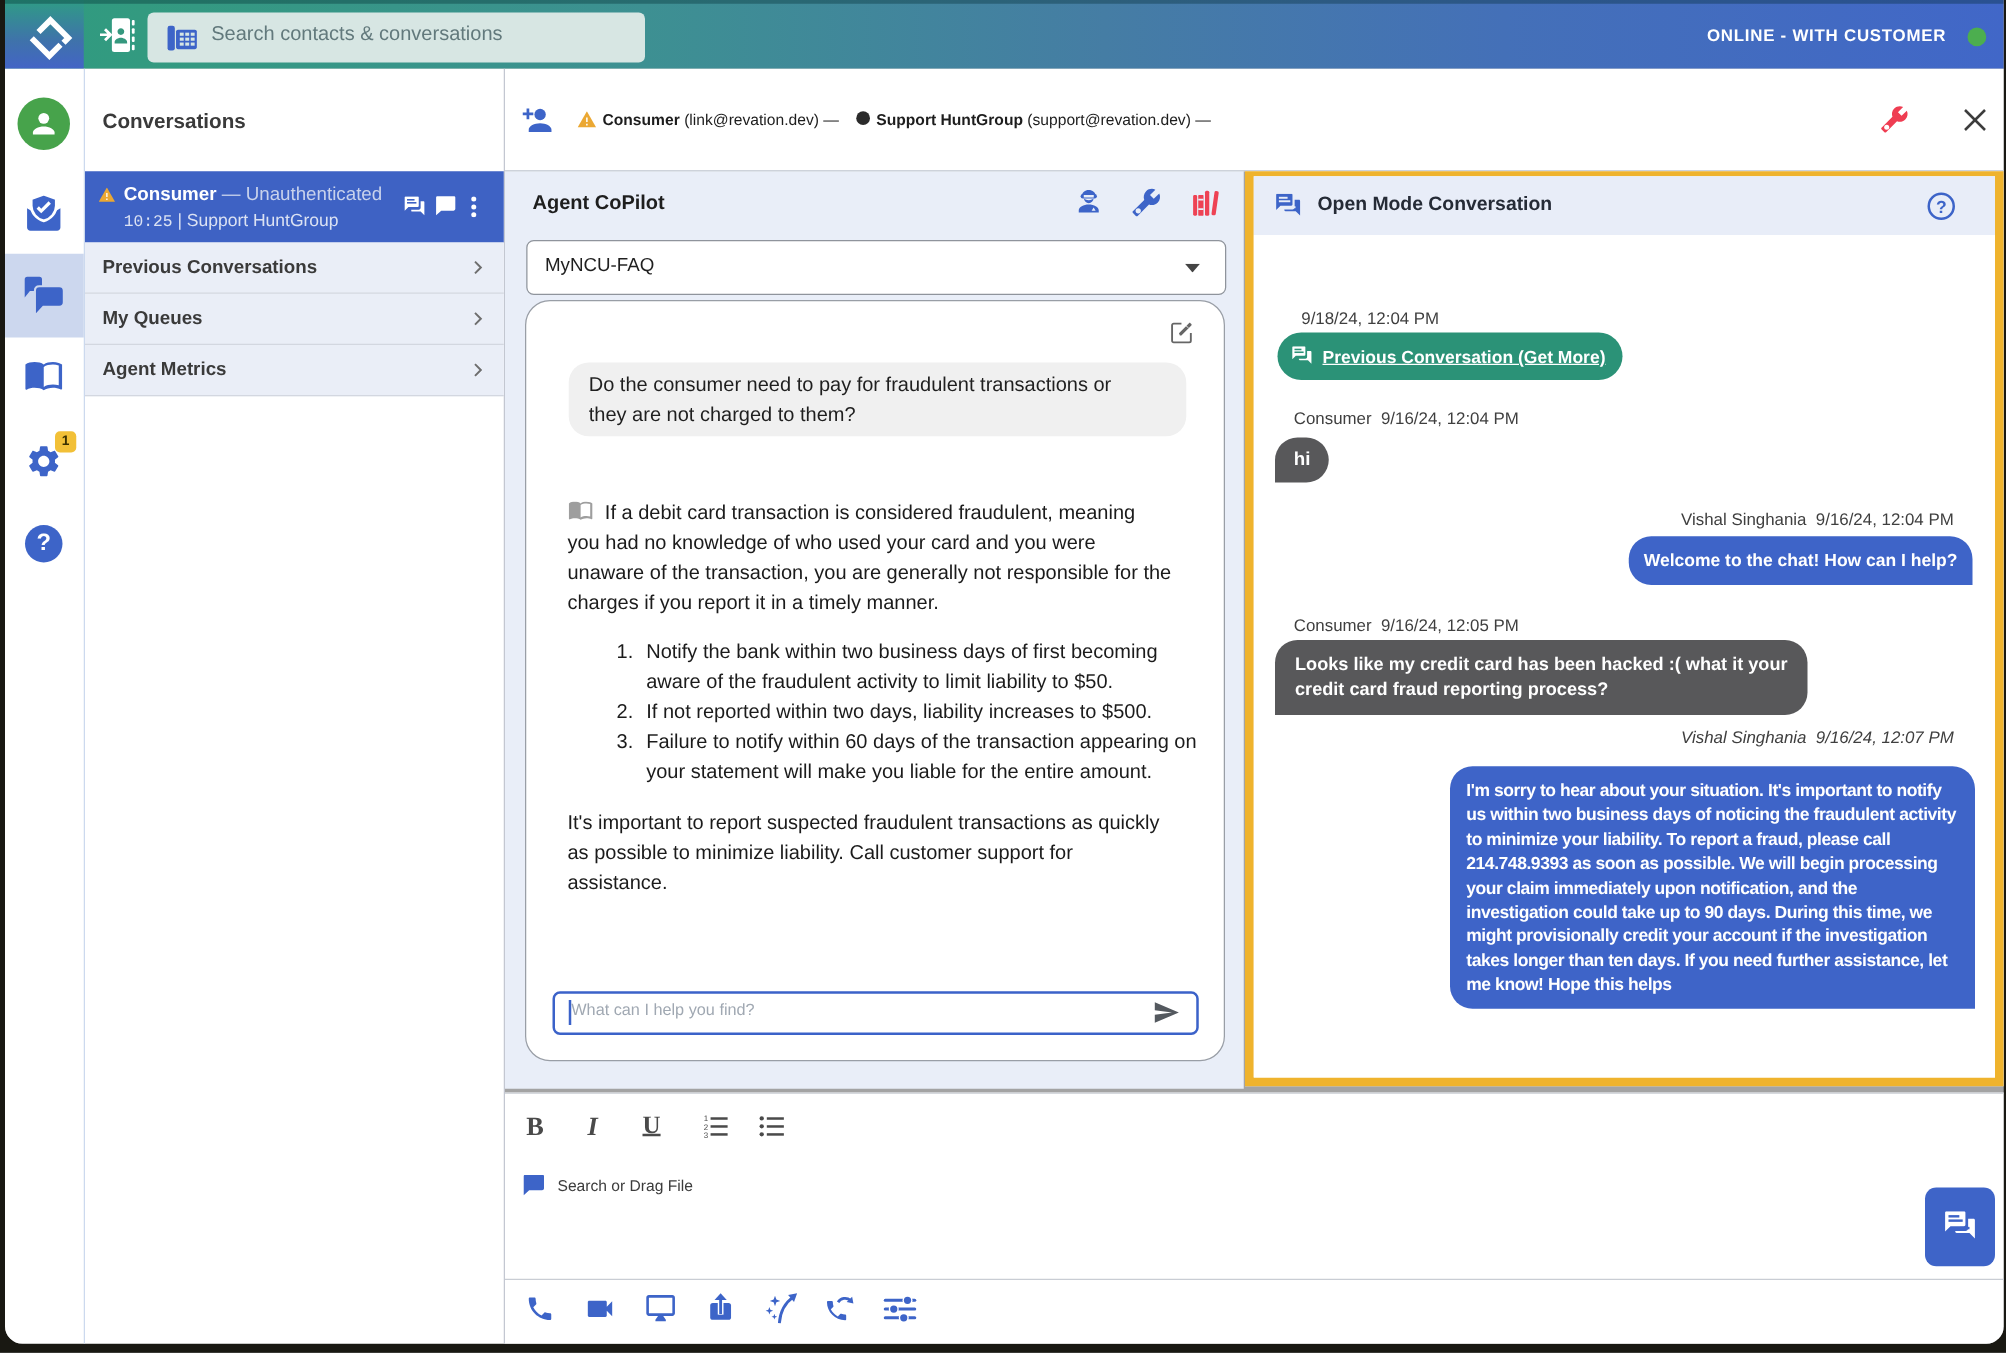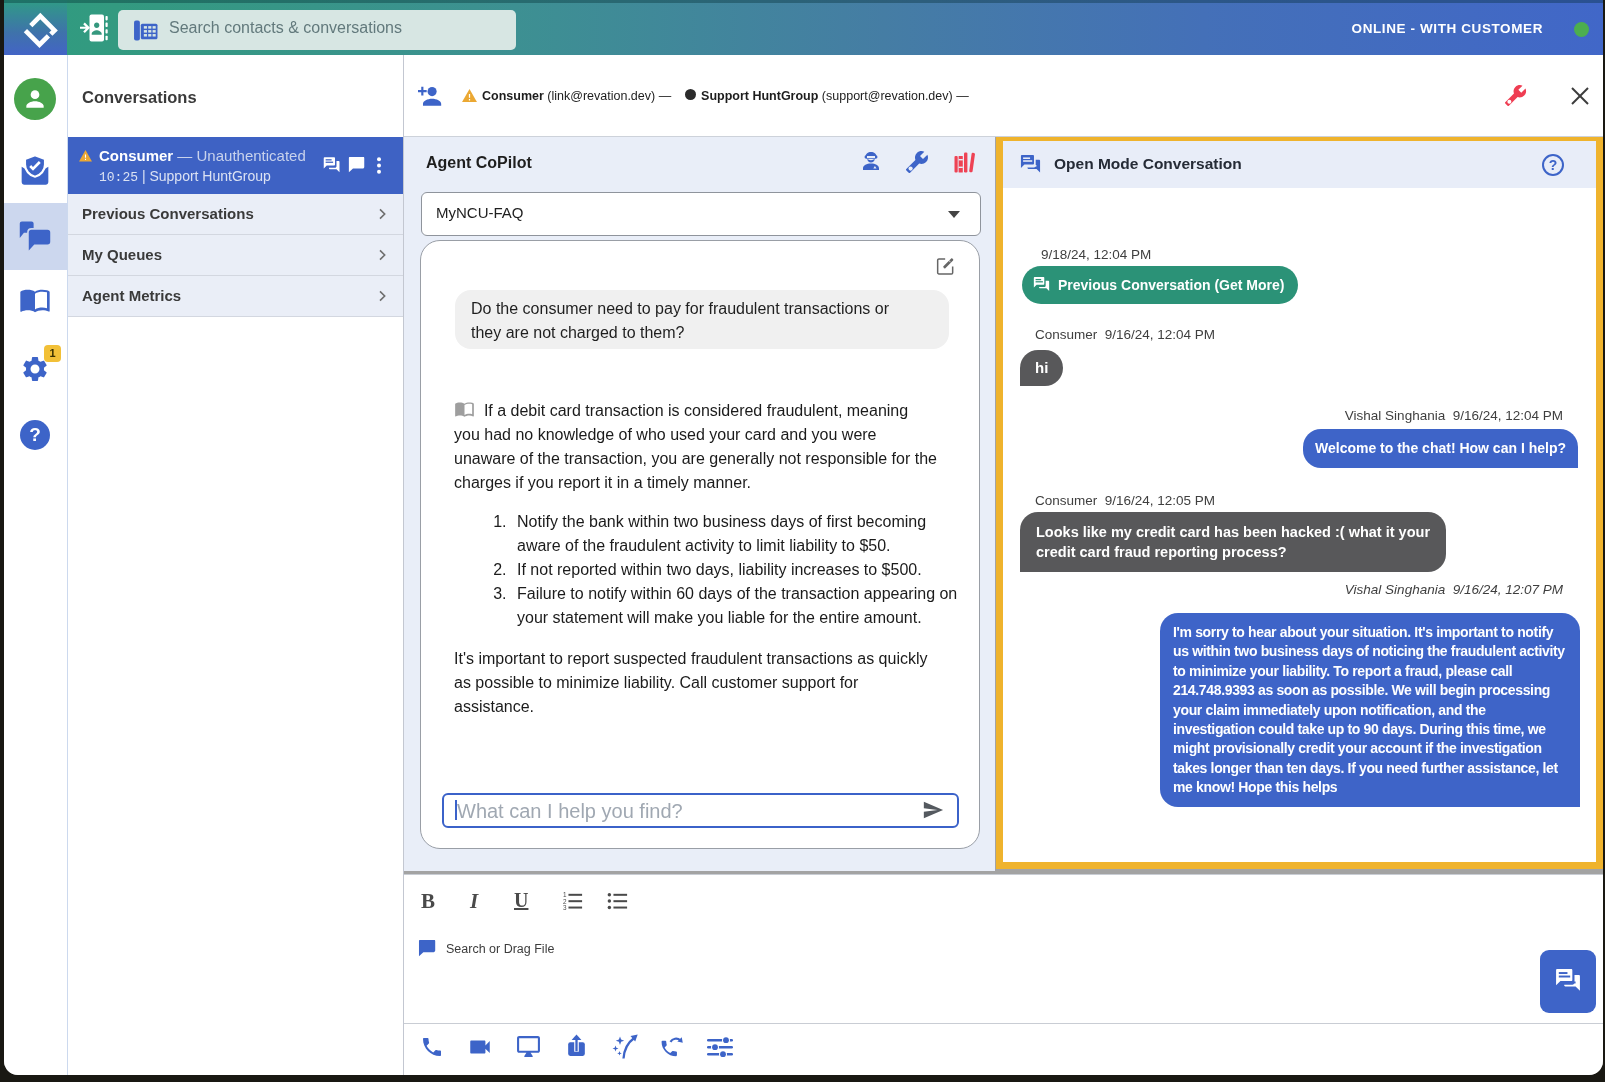--- a/index.html
+++ b/index.html
@@ -8,21 +8,21 @@
     border-radius:0 0 14px 14px;overflow:hidden;}
   
   #topbar{position:absolute;left:0;top:0;width:100%;height:55px;
     background:linear-gradient(90deg,#2f9b80 0%,#339a80 7%,#3d9092 32%,#457da4 55%,#4470b8 75%,#4167c8 100%);}
   #topbar::before{content:"";position:absolute;left:0;top:0;width:100%;height:3px;background:rgba(0,40,45,.35);z-index:5;}
   #logo{position:absolute;left:0;top:0;width:63px;height:55px;
     background:linear-gradient(180deg,#2f9c85 0%,#3f72ab 60%,#4364c6 100%);}
   #search{position:absolute;left:114px;top:10px;width:398px;height:40px;background:#d7e6e3;
     border-radius:5px;}
   #search .ph{position:absolute;left:51px;top:9px;font-size:16px;color:#62797c;}
-  #status{position:absolute;right:60px;top:0;height:55px;line-height:57px;color:#fff;
+  #status{position:absolute;right:46px;top:0;height:55px;line-height:57px;color:#fff;
     font-size:13.5px;font-weight:bold;letter-spacing:.6px;}
   #statusdot{position:absolute;right:14px;top:21.5px;width:15px;height:15px;border-radius:50%;background:#4cae4f;}
   
   #sidebar{position:absolute;left:0;top:55px;width:63px;height:1020px;background:#fff;border-right:1px solid #ccd9ee;}
   #chatsel{position:absolute;left:0;top:148px;width:63px;height:67px;background:#ccd7ee;}
   
   #convcol{position:absolute;left:64px;top:55px;width:335px;height:1020px;background:#fff;border-right:1px solid #c3c7d1;}
   #convcol h1{position:absolute;left:14px;top:33px;margin:0;font-size:16.5px;font-weight:bold;color:#3a3a3a;}
   #selrow{position:absolute;left:0;top:82px;width:335px;height:57px;background:#3e62c4;color:#fff;}
   .lrow{position:absolute;left:0;width:335px;height:40px;background:#eaeef7;border-bottom:1px solid #d3d7e0;}
@@ -34,32 +34,32 @@
   #cptitle{position:absolute;left:22px;top:17px;font-size:16px;font-weight:bold;color:#1e1e1e;}
   #cpselect{position:absolute;left:17px;top:55px;width:558px;height:42px;background:#fff;border:1px solid #8f949c;border-radius:6px;}
   #cpselect .v{position:absolute;left:14px;top:11px;font-size:15px;color:#1f1f1f;}
   #cpcard{position:absolute;left:16px;top:103px;width:558px;height:607px;background:#fff;border:1px solid #999ea6;border-radius:20px;}
   #qbubble{position:absolute;left:34px;top:49px;width:462px;background:#f0f0f0;border-radius:16px;
     font-size:16px;color:#1f1f1f;line-height:24px;padding:7px 16px 4px;}
   #answer{position:absolute;left:33px;top:158px;width:534px;font-size:16px;color:#1b1b1b;line-height:24px;}
   #answer ol{margin:15px 0 17px;padding-left:57px;}
   #answer li{padding-left:6px;}
   #cpinput{position:absolute;left:21px;top:552px;width:513px;height:31px;border:2px solid #3b62c9;border-radius:6px;}
-  #cpinput .ph{position:absolute;left:13px;top:5px;font-size:20px;color:#a0a8b2;}
+  #cpinput .ph{position:absolute;left:13px;top:5px;font-size:13px;color:#a0a8b2;}
   
   #openmode{position:absolute;left:992px;top:137px;width:607px;height:732px;background:#fff;
     border:7px solid #efb32d;border-top-width:4px;box-sizing:border-box;}
   #omhdr{position:absolute;left:0;top:0;width:100%;height:47px;background:#e8edf8;}
   #omhdr .t{position:absolute;left:51px;top:14px;font-size:15.5px;font-weight:bold;color:#252b36;}
   #ombody{position:absolute;left:0;top:47px;width:100%;height:674px;background:#fff;font-size:13.5px;}
   .pill{position:absolute;left:17px;top:18px;width:506px;height:25px;box-sizing:border-box;background:#ececec;border-radius:13px;
     color:#5c5c5c;text-align:center;line-height:25px;font-size:13.5px;}
   .tslab{position:absolute;color:#3f3f3f;font-size:13.5px;}
   #greenbtn{position:absolute;left:19px;top:78px;height:38px;background:#2b9277;border-radius:19px;color:#fff;
-    font-size:14px;font-weight:bold;line-height:38px;padding:0 14px 0 36px;}
+    font-size:14px;font-weight:bold;line-height:38px;padding:0 14px 0 36px;text-decoration:underline;}
   .bub{position:absolute;color:#fff;font-size:15px;font-weight:bold;line-height:19.5px;}
   .dark{background:#58585a;}
   .blue{background:#3e64c8;}
   
   #composer{position:absolute;left:400px;top:874px;width:1199px;height:201px;background:#fff;border-top:1px solid #c9cdd4;}
   #msgfield{position:absolute;left:42px;top:67px;font-size:12.5px;color:#3c3c3c;}
   #sendbtn{position:absolute;left:1136px;top:75px;width:56px;height:63px;background:#3e64c8;border-radius:9px;}
   #toolrow{position:absolute;left:0;top:148px;width:100%;height:52px;border-top:1px solid #c9cdd4;}
 </style>
 </head>

